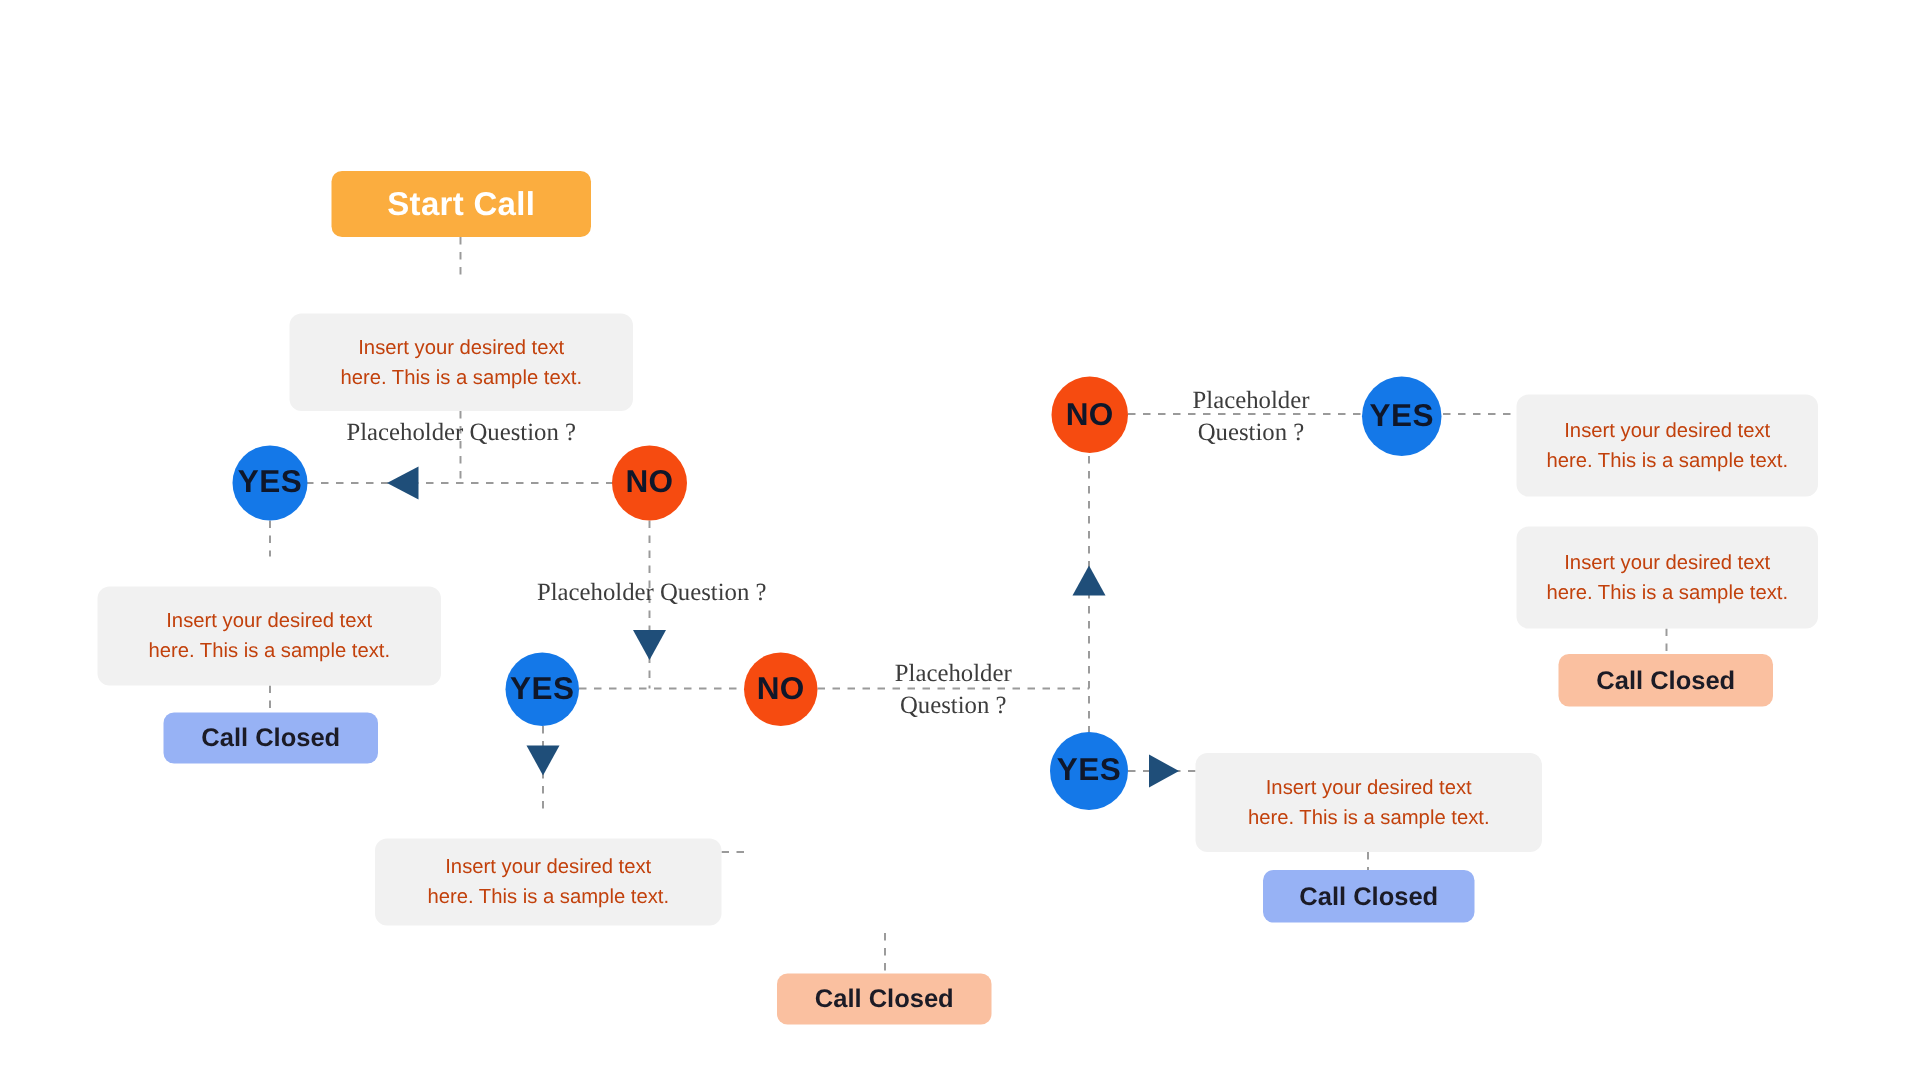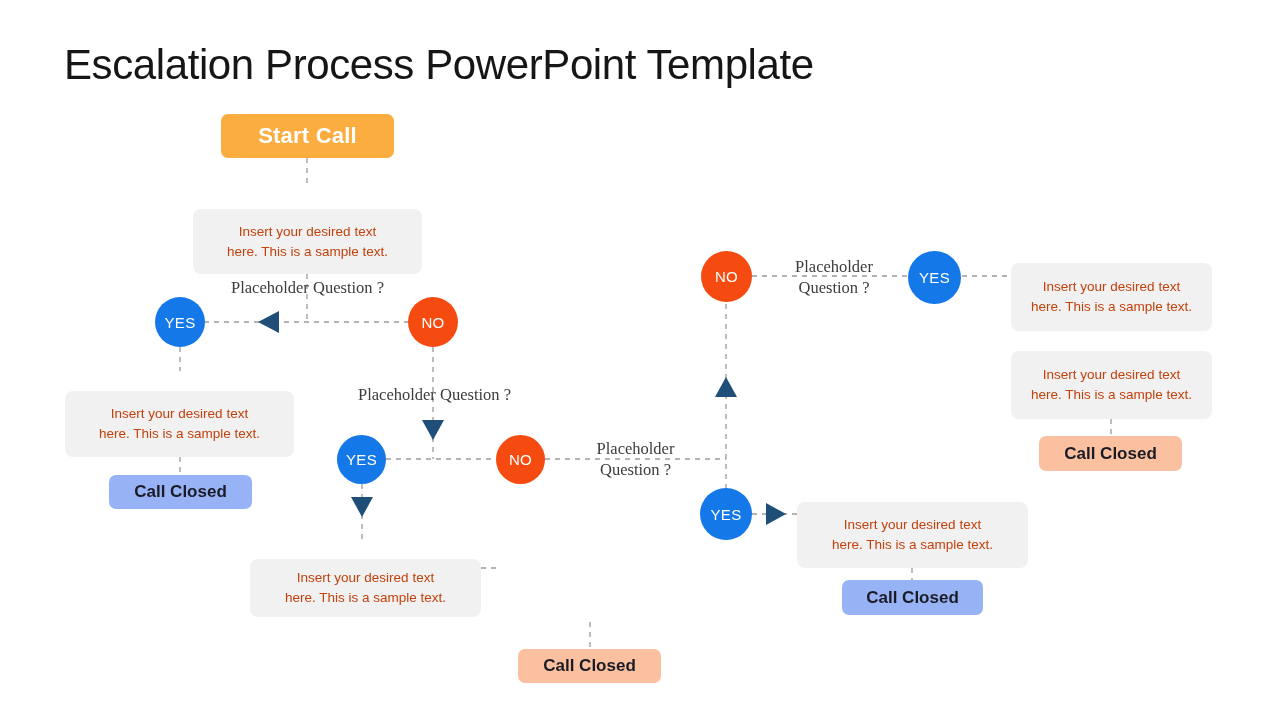--- a/index.html
+++ b/index.html
@@ -92,23 +92,23 @@
     margin-top: 20px;
   }
   .textbox span { display: block; }
 
   
   .decision {
     border-radius: 50%;
     display: flex;
     align-items: center;
     justify-content: center;
-    color: #ffffff;
-    font-weight: normal;
-    font-size: 15px;
+    color: #0f172a;
+    font-weight: bold;
+    font-size: 21px;
     letter-spacing: 0.3px;
   }
   .decision-yes { background: #1478e8; }
   .decision-no  { background: #f64b10; }
 
   
   .question {
     color: #3c3c3c;
     font-size: 16.5px;
     line-height: 1.3;
@@ -116,21 +116,20 @@
     white-space: nowrap;
     font-family: Liberation Serif, serif;
   }
   .question.wrap { white-space: normal; }
 </style>
 </head>
 <body>
 
 <div id="slide">
 
-  <div class="slide-title">Escalation Process PowerPoint Template</div>
 
   <svg id="connectors" viewBox="0 0 1280 720" width="1280" height="720" xmlns="http://www.w3.org/2000/svg">
     <g stroke="#9a9a9a" stroke-width="1.3" stroke-dasharray="5,5" fill="none">
 
       <line x1="307" y1="158" x2="307" y2="188"></line>
 
       <line x1="307" y1="254" x2="307" y2="322"></line>
 
       <line x1="409" y1="322" x2="204" y2="322"></line>
 

